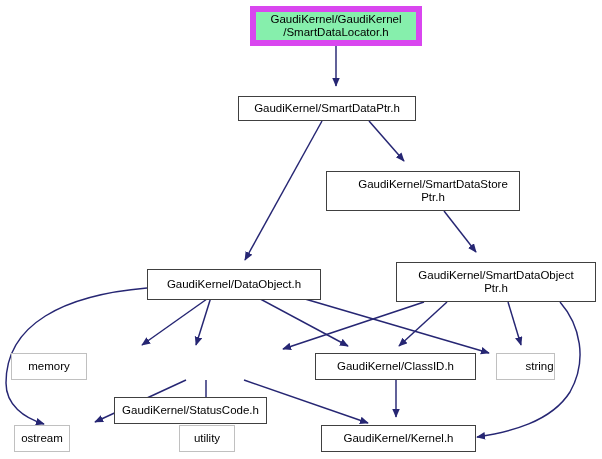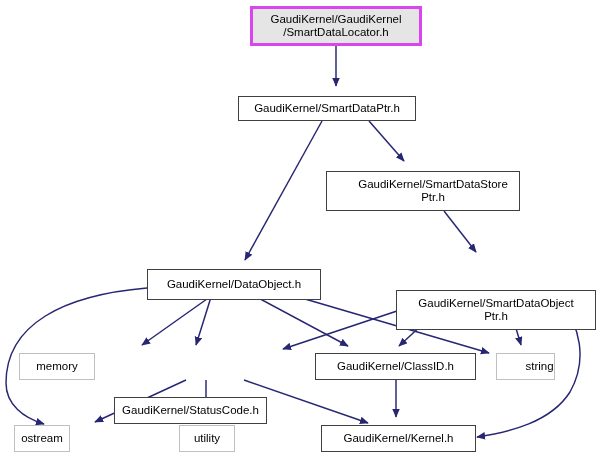--- a/index.html
+++ b/index.html
@@ -36,22 +36,22 @@
     font-size: 11.5px;
     line-height: 13.5px;
     color: #000000;
     letter-spacing: 0px;
     white-space: pre-line;
     background: #ffffff;
     border: 1px solid #404040;
     z-index: 2;
   }
   .node.root {
-    background: #e5e5e5;
-    border: 3px solid #d946ef;
+    background: #86efac;
+    border: 6px solid #d946ef;
   }
   .node.sys {
     border: 1px solid #c0c0c0;
     background: #ffffff;
   }
   .node .lbl {
     display: block;
     padding: 0 4px;
   }
 </style>
@@ -87,23 +87,23 @@
       </g>
   </svg>
 
   <div id="node-layer">
       <div class="node root" style="left: 250px; top: 6px; width: 172px; height: 40px;"><span class="lbl">GaudiKernel/GaudiKernel
 /SmartDataLocator.h</span></div>
       <div class="node" style="left: 238px; top: 96px; width: 178px; height: 25px;"><span class="lbl">GaudiKernel/SmartDataPtr.h</span></div>
       <div class="node" style="left: 326px; top: 171px; width: 194px; height: 40px; padding-left: 20px;"><span class="lbl">GaudiKernel/SmartDataStore
 Ptr.h</span></div>
       <div class="node" style="left: 147px; top: 269px; width: 174px; height: 31px;"><span class="lbl">GaudiKernel/DataObject.h</span></div>
-      <div class="node" style="left: 396px; top: 262px; width: 200px; height: 40px; margin-top: 28px;"><span class="lbl">GaudiKernel/SmartDataObject
+      <div class="node" style="left: 396px; top: 262px; width: 200px; height: 40px;"><span class="lbl">GaudiKernel/SmartDataObject
 Ptr.h</span></div>
-      <div class="node sys" style="left: 19px; top: 353px; width: 76px; height: 27px;"><span class="lbl">memory</span></div>
+      <div class="node sys" style="left: 11px; top: 353px; width: 76px; height: 27px;"><span class="lbl">memory</span></div>
       <div class="node" style="left: 114px; top: 353px; width: 153px; height: 27px; margin-top: 44px;"><span class="lbl">GaudiKernel/StatusCode.h</span></div>
       <div class="node" style="left: 315px; top: 353px; width: 161px; height: 27px;"><span class="lbl">GaudiKernel/ClassID.h</span></div>
       <div class="node sys" style="left: 496px; top: 353px; width: 59px; height: 27px; padding-left: 28px;"><span class="lbl">string</span></div>
       <div class="node sys" style="left: 14px; top: 425px; width: 56px; height: 27px;"><span class="lbl">ostream</span></div>
       <div class="node sys" style="left: 179px; top: 425px; width: 56px; height: 27px;"><span class="lbl">utility</span></div>
       <div class="node" style="left: 321px; top: 425px; width: 155px; height: 27px;"><span class="lbl">GaudiKernel/Kernel.h</span></div>
     </div>
 
 </div>
 

